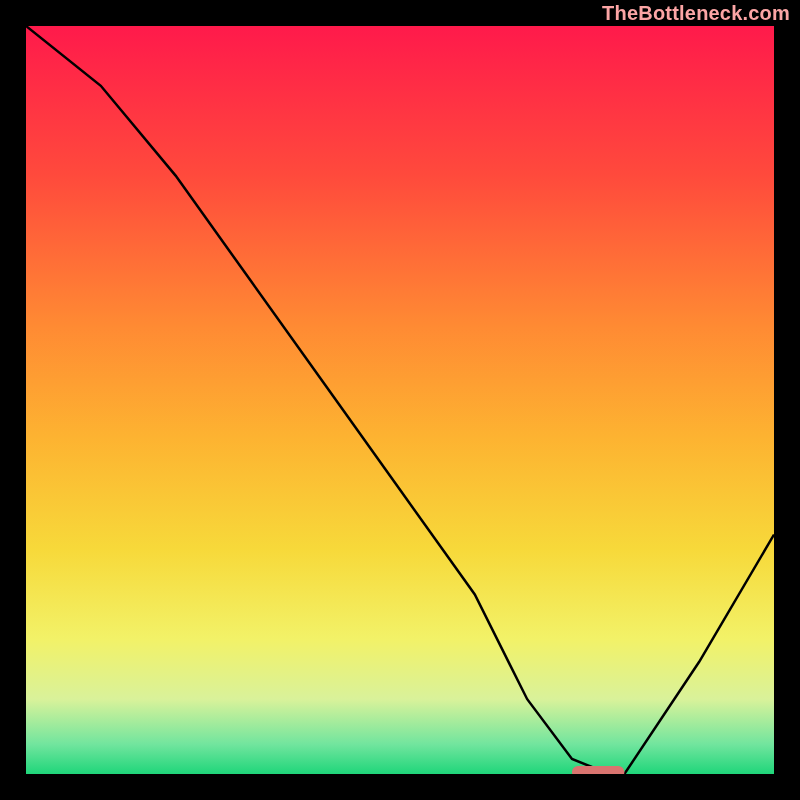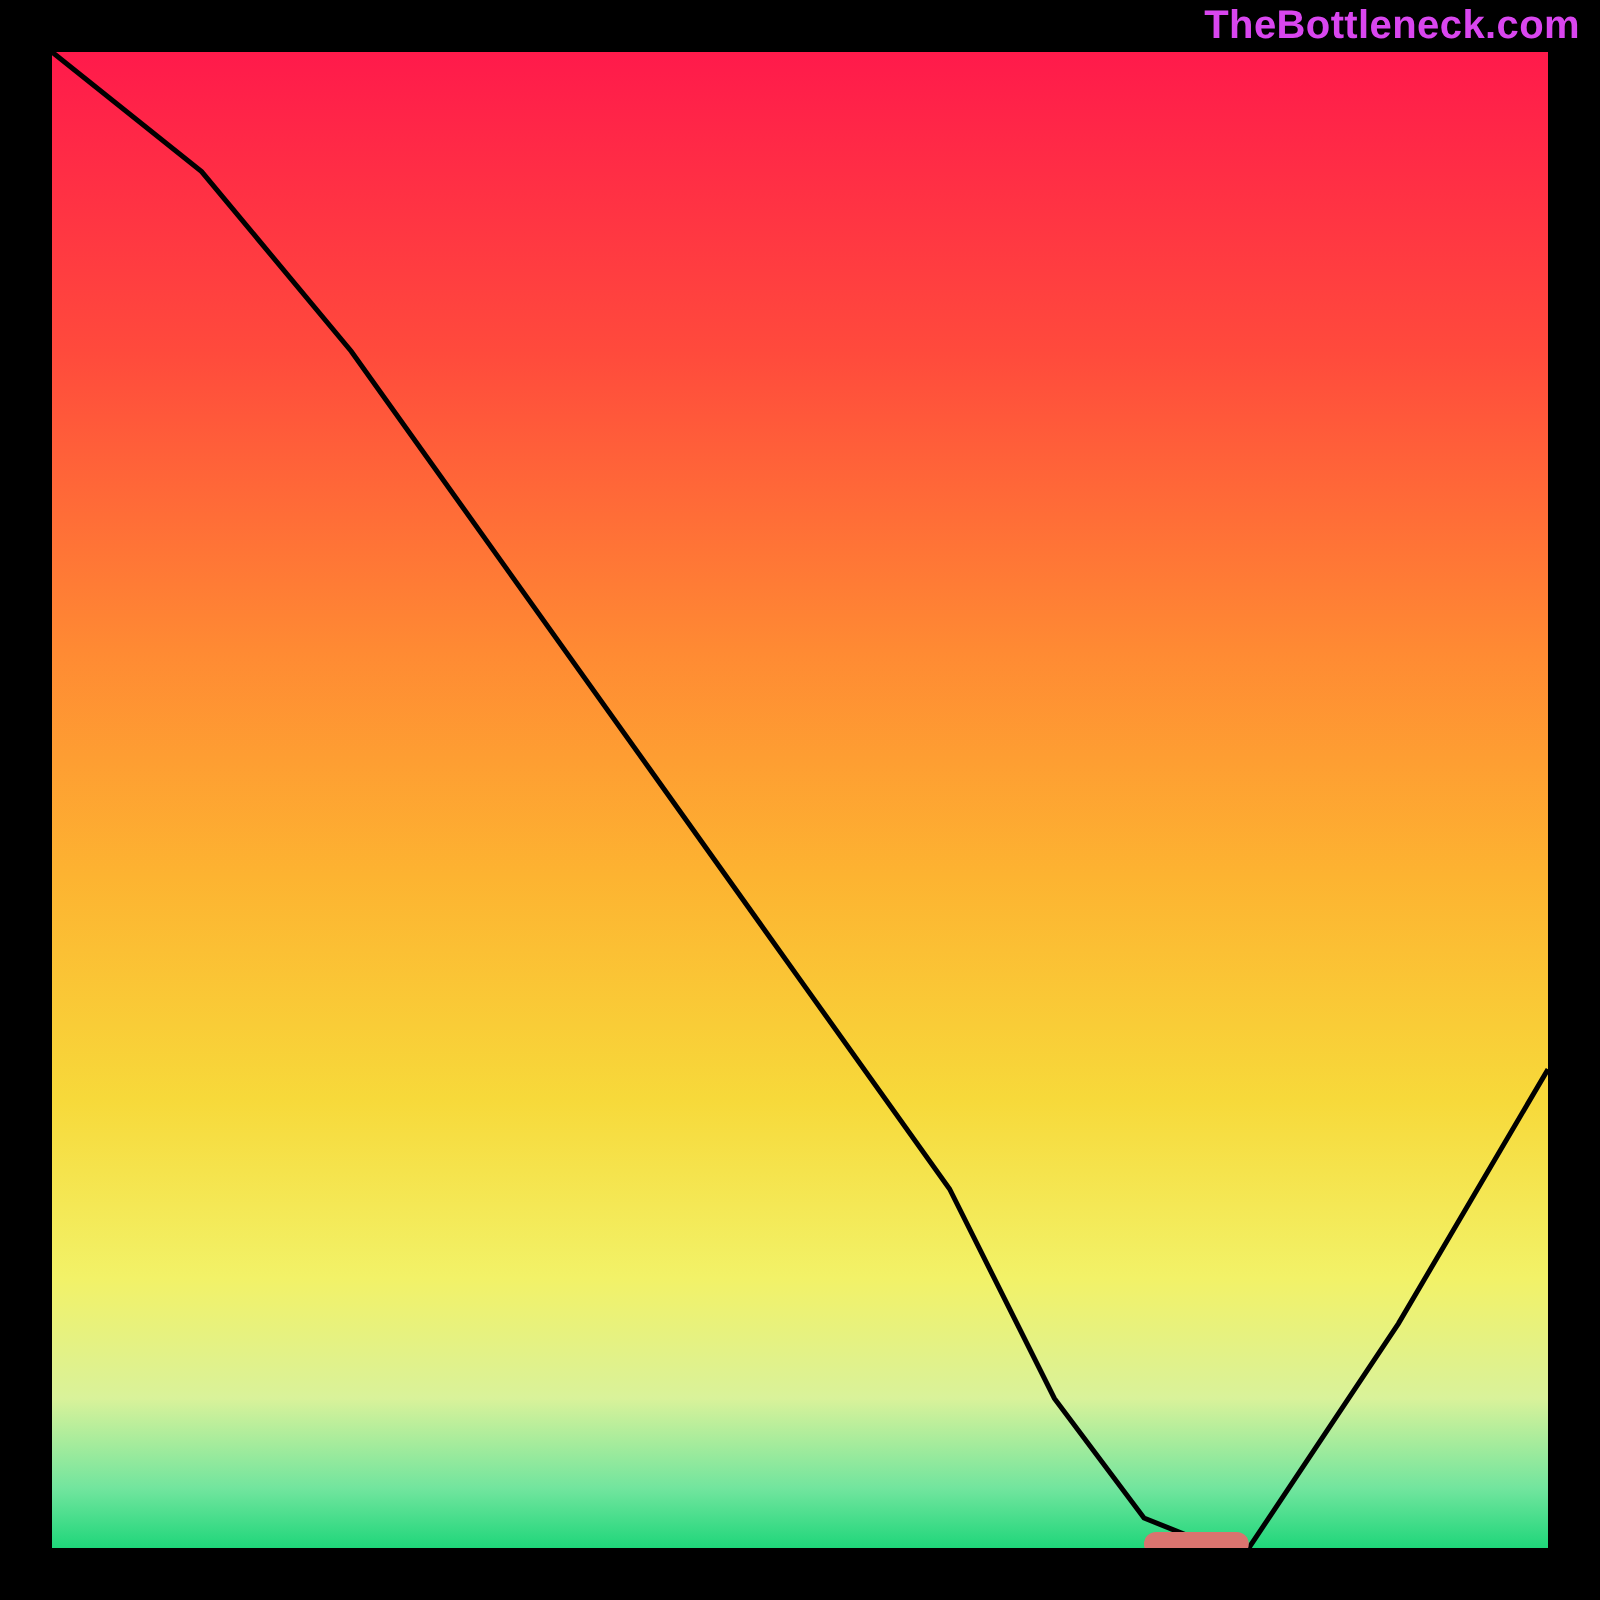--- a/index.html
+++ b/index.html
@@ -16,21 +16,21 @@
     left: 26px;
     top: 26px;
     width: 748px;
     height: 748px;
     background: #000;
   }
   .watermark {
     position: absolute;
     top: 2px;
     right: 10px;
-    color: #d946ef;
+    color: #fca5a5;
     font-size: 20px;
     font-weight: 600;
     letter-spacing: 0.2px;
     text-align: center;
   }
   .plot {
     position: absolute;
     left: 0;
     top: 0;
     width: 748px;

